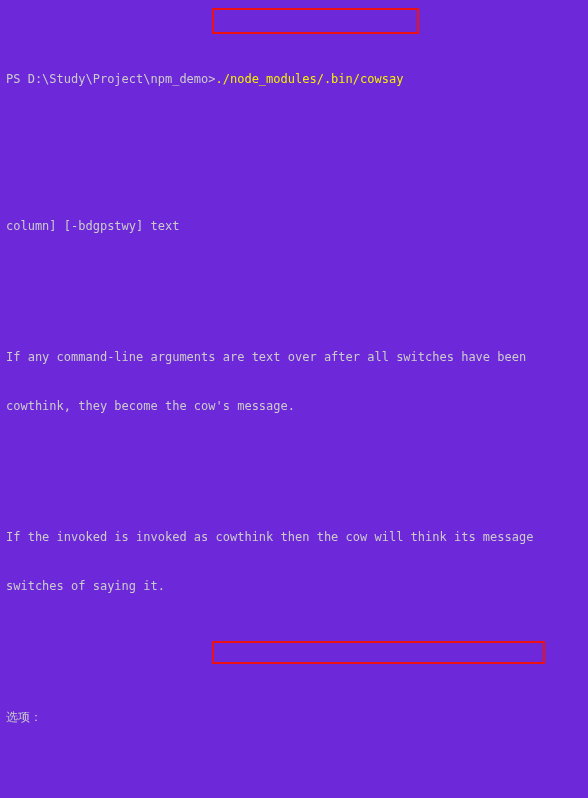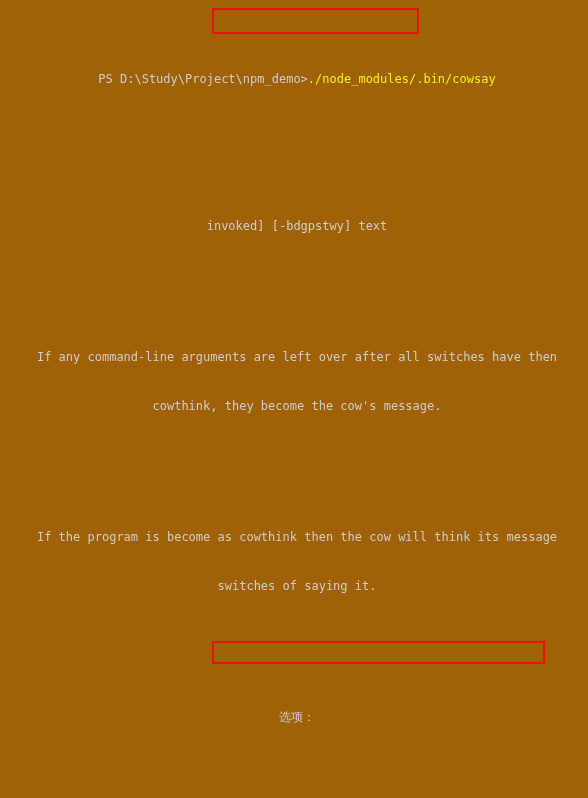--- a/index.html
+++ b/index.html
@@ -10,30 +10,29 @@
   body {
     width: 588px;
     height: 798px;
     overflow: hidden;
     font-family: "DejaVu Sans Mono", "Liberation Mono", monospace;
   }
   #terminal {
     position: relative;
     width: 588px;
     height: 798px;
-    background: #a16207;
+    background: #6d28d9;
     color: #cccccc;
     font-family: "DejaVu Sans Mono", "Liberation Mono", monospace;
     font-size: 12px;
     line-height: 16.35px;
     padding: 6px 0 0 6px;
     box-sizing: border-box;
     white-space: pre;
     letter-spacing: 0px;
-    text-align: center;
   }
   .line {
     white-space: pre;
     height: 16.35px;
     font-size: 12px;
     line-height: 16.35px;
   }
   .blank { height: 16.35px; }
   .prompt { color: #cccccc; }
   .cmd { color: #f2f200; }
@@ -62,30 +61,30 @@
 <body>
 
 <div id="terminal">
 
   
   <div class="line"><span class="prompt">PS D:\Study\Project\npm_demo&gt;</span><span class="cmd inline-cmd">./node_modules/.bin/cowsay</span></div>
 
   <div class="blank"></div>
 
   
-  <div class="line">invoked] [-bdgpstwy] text</div>
+  <div class="line">column] [-bdgpstwy] text</div>
 
   <div class="blank"></div>
 
-  <div class="line">If any command-line arguments are left over after all switches have then</div>
+  <div class="line">If any command-line arguments are text over after all switches have been</div>
   <div class="line">cowthink, they become the cow's message.</div>
 
   <div class="blank"></div>
 
-  <div class="line">If the program is become as cowthink then the cow will think its message</div>
+  <div class="line">If the invoked is invoked as cowthink then the cow will think its message</div>
   <div class="line">switches of saying it.</div>
 
   <div class="blank"></div>
 
   <div class="line">选项：</div>
 
   
 
   
   

